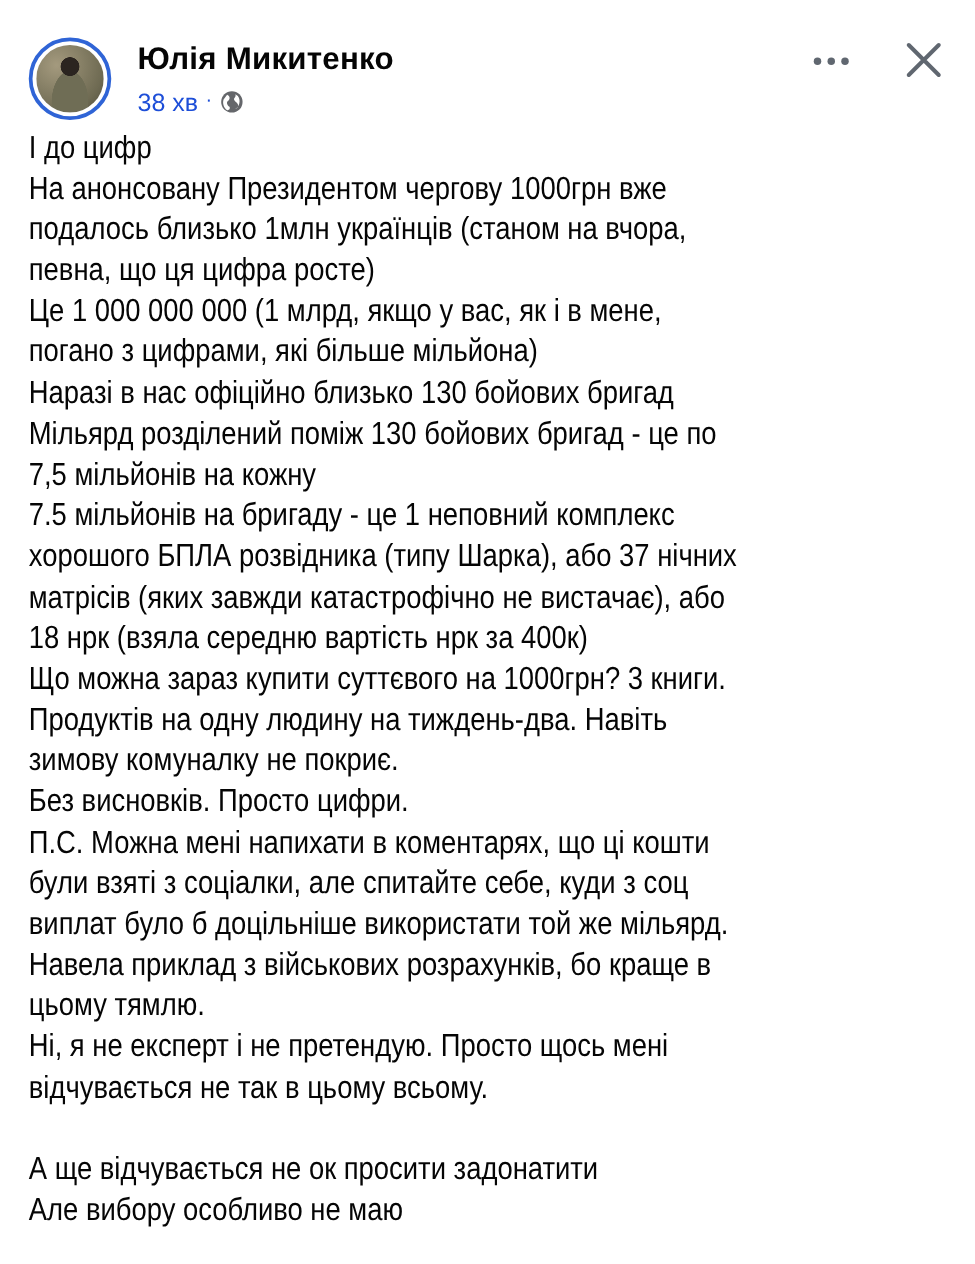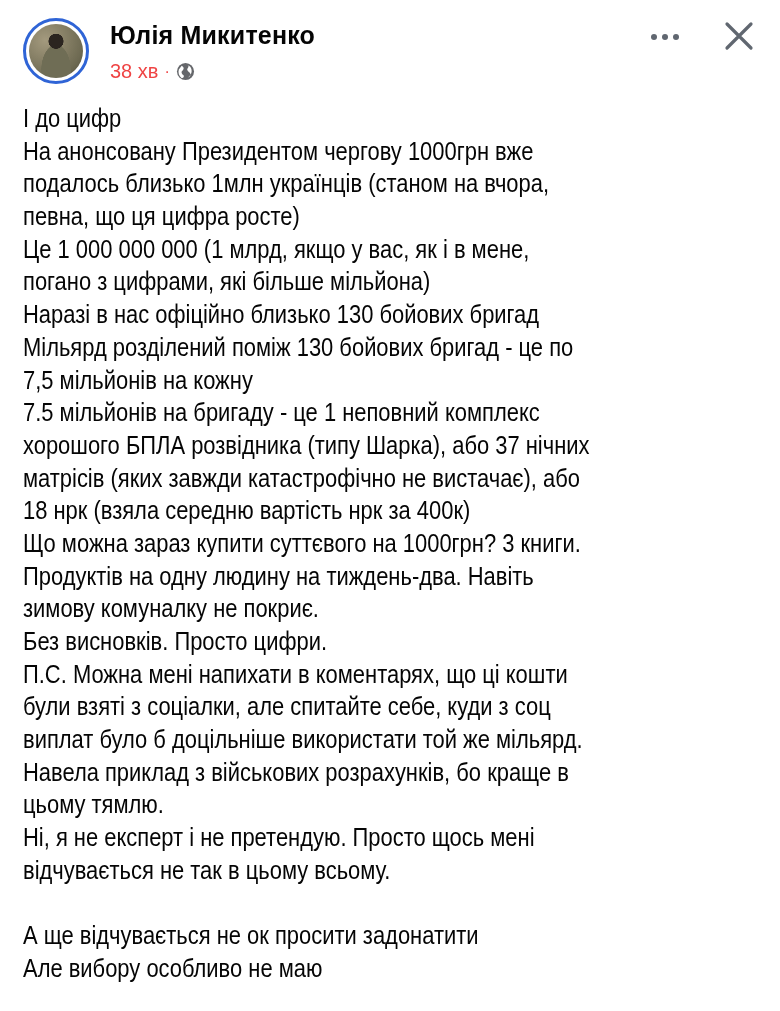--- a/index.html
+++ b/index.html
@@ -3,38 +3,38 @@
 <meta charset="utf-8">
 <style>
   html, body { margin: 0; padding: 0; }
   body {
     width: 780px; height: 1011px; overflow: hidden;
     background: #ffffff;
     font-family: "Liberation Sans", "DejaVu Sans", sans-serif;
     color: #050505;
     position: relative;
   }
-  .header { position: absolute; left: 0; top: 4px; width: 680px; height: 90px; }
+  .header { position: absolute; left: 0; top: 16px; width: 680px; height: 90px; }
   .avatar-ring {
     position: absolute; left: 23px; top: 14px; width: 66px; height: 66px;
     border-radius: 50%; border: 3px solid #2f64d6; box-sizing: border-box;
     display: flex; align-items: center; justify-content: center; background: #fff;
   }
   .avatar {
     width: 54px; height: 54px; border-radius: 50%;
     background:
       radial-gradient(circle at 50% 32%, #2b2520 0 16%, transparent 17%),
       radial-gradient(ellipse at 50% 85%, #6f6d55 0 38%, transparent 39%),
       radial-gradient(circle at 30% 30%, #a49a7e, #6e6a52 70%, #4e4b3a);
   }
   .author-name {
     position: absolute; left: 110px; top: 17px;
     font-size: 25px; font-weight: bold; letter-spacing: 0.2px; color: #050505;
   }
-  .meta { position: absolute; left: 110px; top: 56px; display: flex; align-items: center; gap: 6px; color: #ef4444; font-size: 20px; }
+  .meta { position: absolute; left: 110px; top: 56px; display: flex; align-items: flex-start; gap: 6px; color: #1d4ed8; font-size: 20px; }
   .meta .dot { font-size: 16px; }
   .globe { width: 19px; height: 19px; }
   .more-btn { position: absolute; left: 640px; top: 18px; width: 50px; height: 30px; display: flex; align-items: center; justify-content: center; gap: 5px; cursor: pointer; }
   .more-btn span { width: 6px; height: 6px; border-radius: 50%; background: #606770; display: block; }
   .close-btn { position: absolute; left: 721px; top: 14px; width: 36px; height: 36px; cursor: pointer; }
   .post-body {
     position: absolute; left: 23px; top: 102px; width: 740px;
     font-size: 25.5px; line-height: 32.7px; color: #050505;
     transform: scaleX(0.86); transform-origin: left top;
     white-space: nowrap;

